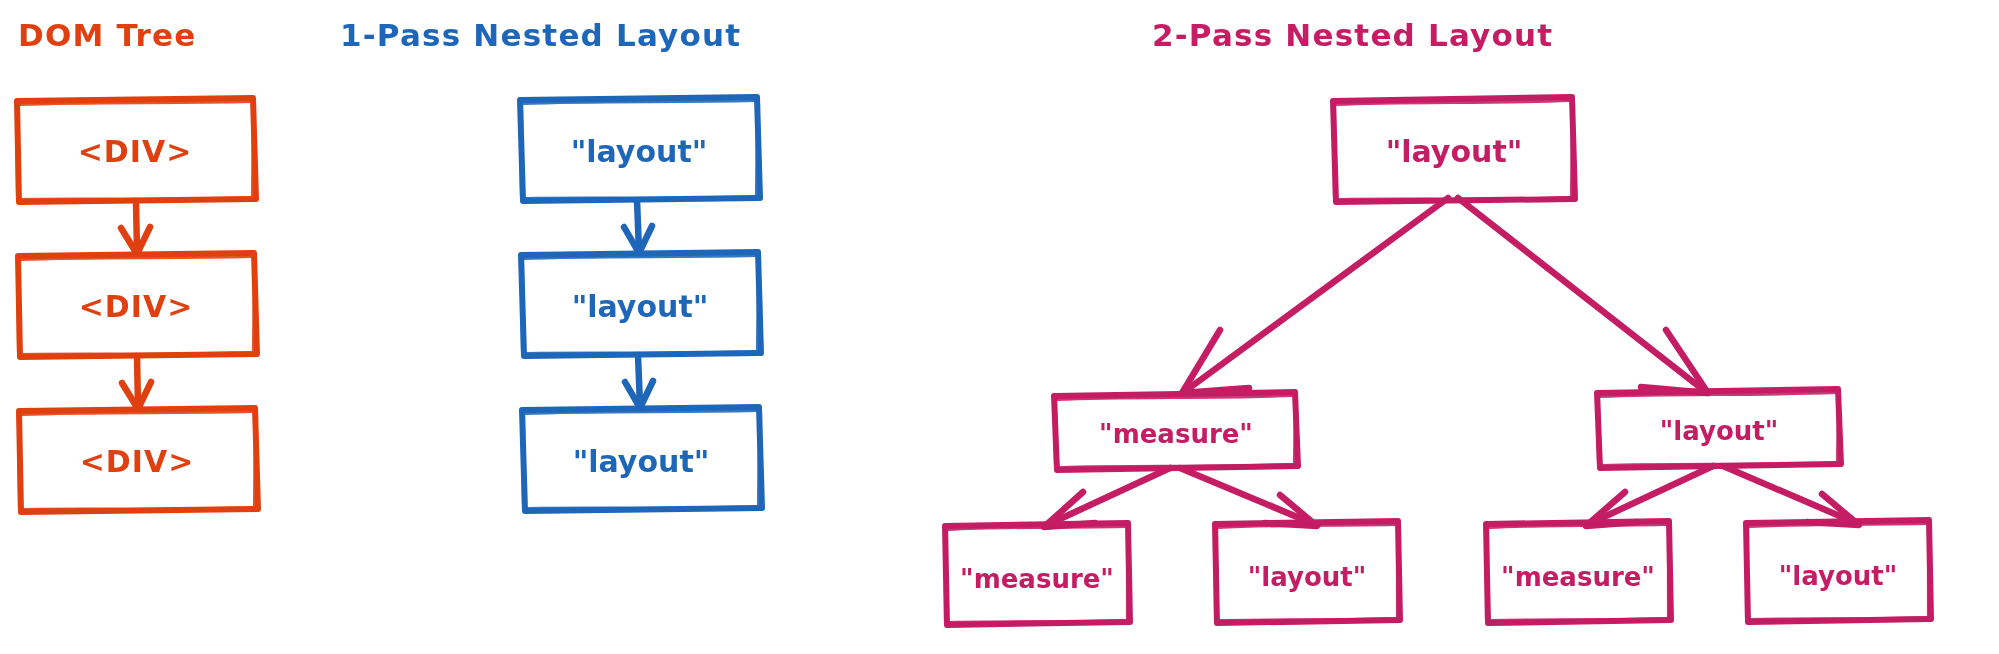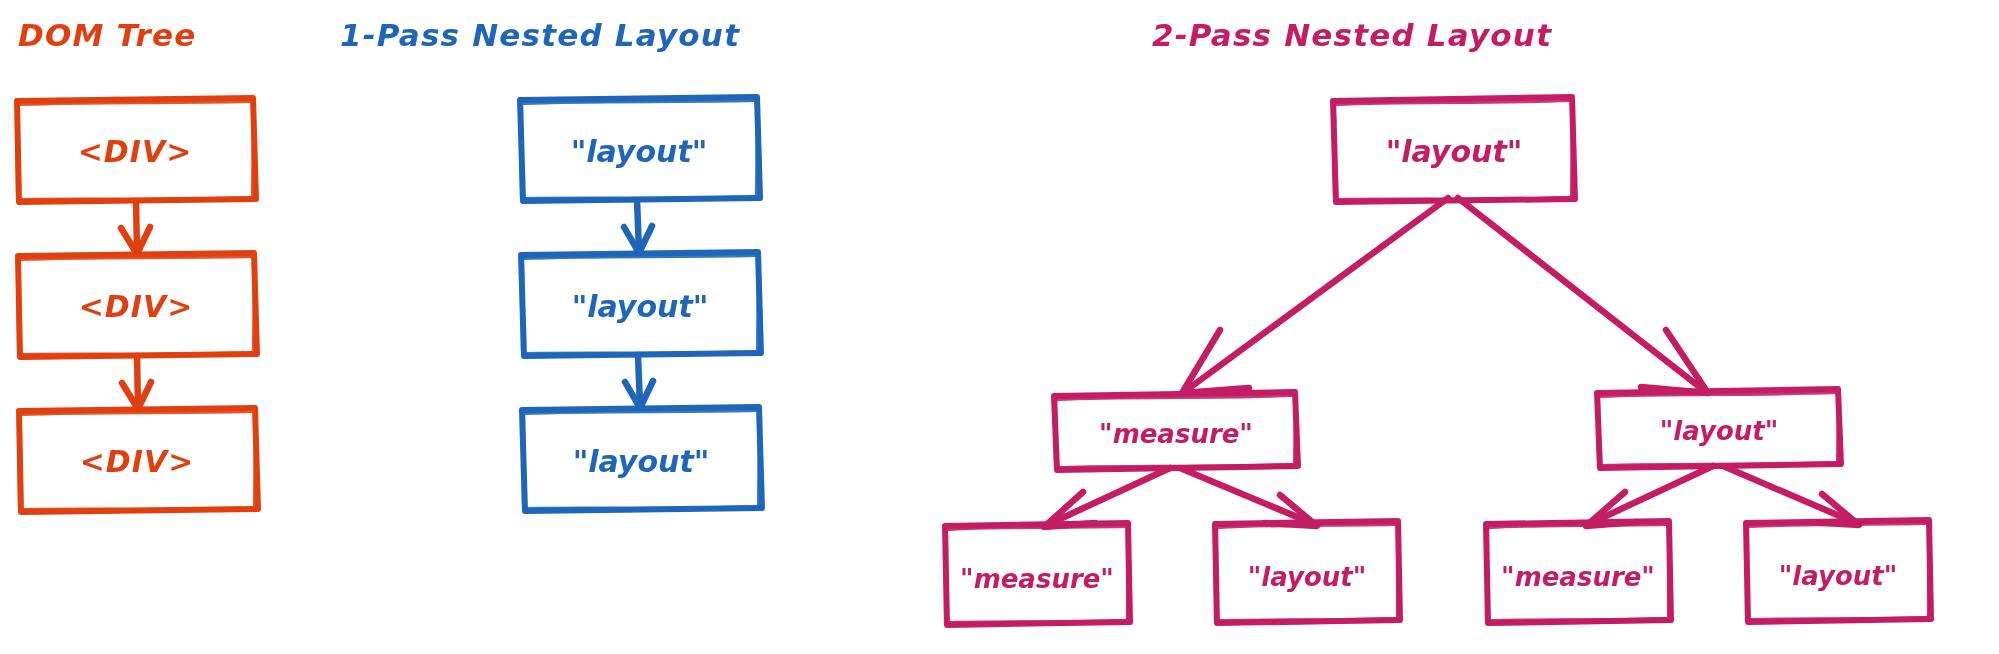--- a/index.html
+++ b/index.html
@@ -14,21 +14,20 @@
     position: relative;
     overflow: hidden;
     font-family: "DejaVu Sans", sans-serif;
   }
 
   #diagram-root {
     position: absolute;
     left: 0; top: 0;
     width: 1999px;
     height: 532px;
-    font-style: italic;
   }
 
   svg#scene {
     display: block;
     width: 1999px;
     height: 654px;
   }
 
   
   .hd-box {

